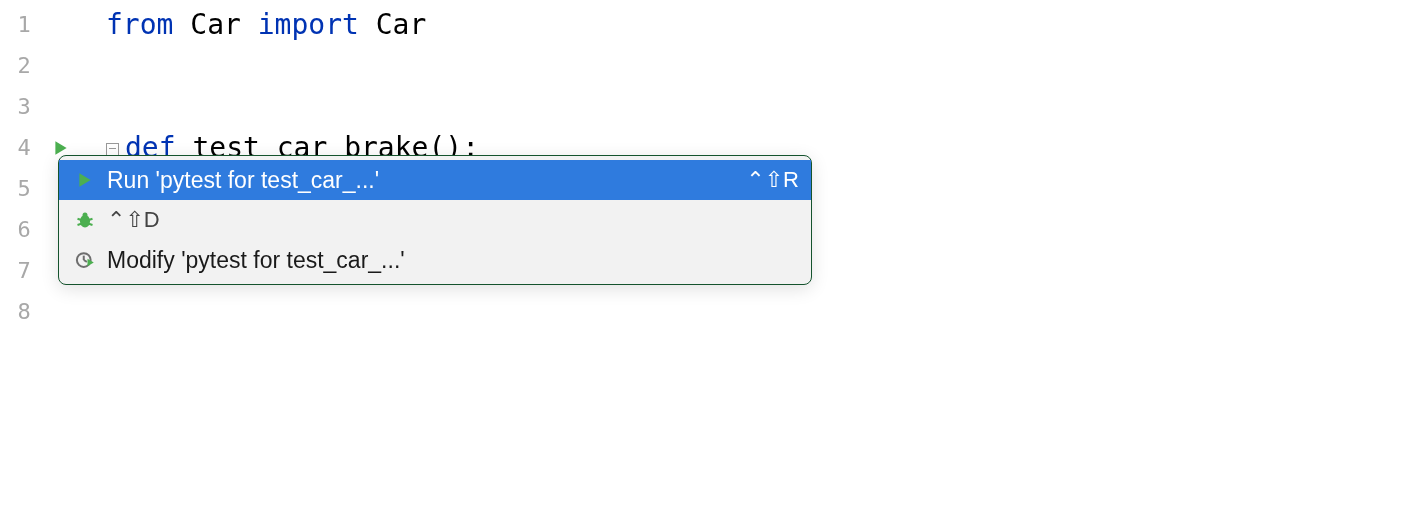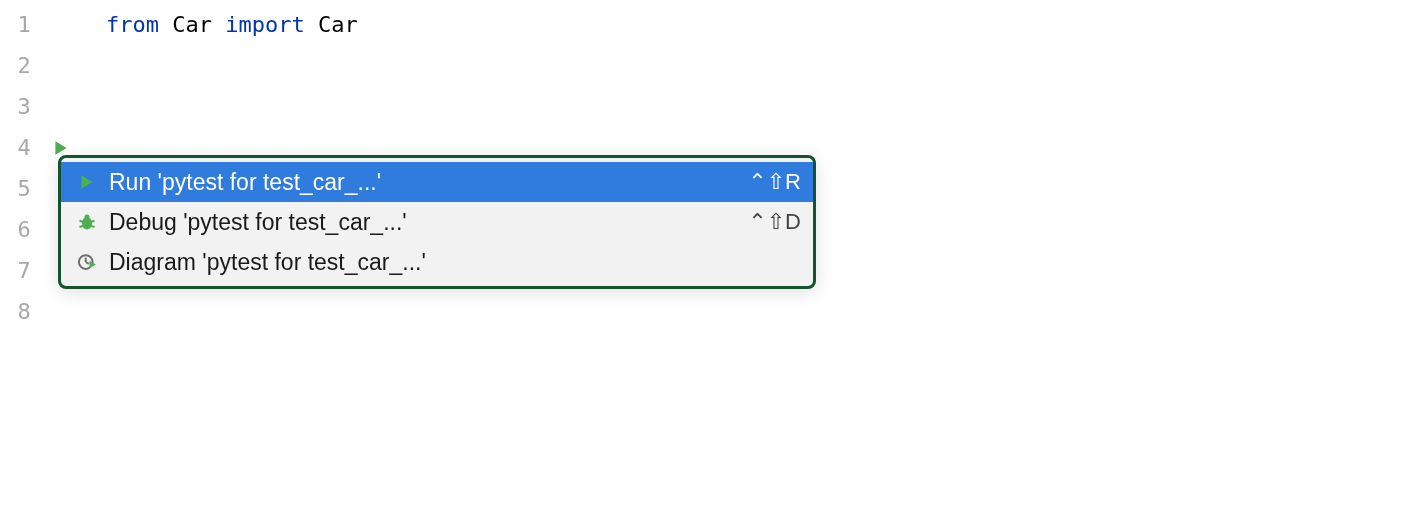--- a/index.html
+++ b/index.html
@@ -2,26 +2,26 @@
 <html><head>
 <meta charset="utf-8">
 <style>
 html,body{margin:0;padding:0;width:1414px;height:520px;background:#fff;font-family:"Menlo","Consolas",monospace;overflow:hidden}
 .editor{display:flex;height:100%}
 .gutter{flex:0 0 48px;background:#fff;padding-top:4px}
 .run-col{flex:0 0 58px;background:#fff;padding-top:4px;position:relative}
 .code{flex:1 1 auto;background:#fff;padding-top:4px;position:relative}
 .ln{height:41px;line-height:41px;text-align:center;color:#a8a8a8;font-size:22px}
 .rc{height:41px;display:flex;align-items:center;justify-content:flex-start;padding-left:4px}
-.cr{height:41px;line-height:41px;font-size:22px;white-space:pre}
+.cr{height:41px;line-height:41px;font-size:28px;white-space:pre}
 .kw{color:#0033b3}
 .id{color:#000}
 .hl-full{position:absolute;left:0;right:0;height:41px;top:250px;background:#fcfaea;z-index:0}
 .gutter,.run-col,.code{position:relative;z-index:1}
-.menu{position:absolute;left:58px;top:155px;width:752px;background:#f2f2f2;border:3px solid #14532d;border-radius:8px;box-shadow:0 4px 18px rgba(0,0,0,0.12);z-index:500;padding:4px 0;font-family:-apple-system,"SF Pro Text","Helvetica Neue",Arial,sans-serif}
+.menu{position:absolute;left:58px;top:155px;width:752px;background:#f2f2f2;border:1px solid #14532d;border-radius:8px;box-shadow:0 4px 18px rgba(0,0,0,0.12);z-index:500;padding:4px 0;font-family:-apple-system,"SF Pro Text","Helvetica Neue",Arial,sans-serif}
 .mi{display:flex;align-items:center;height:40px;padding:0 12px;font-size:23px;color:#1a1a1a;cursor:default}
 .mi.sel{background:#2f7bde;color:#fff}
 .mi .ico{flex:0 0 28px;display:flex;align-items:center;justify-content:center;margin-right:8px}
 .mi .lbl{flex:1 1 auto}
 .mi .sc{flex:0 0 auto;color:#444;font-size:22px}
 .mi.sel .sc{color:#fff}
 .fold{display:inline-block;width:11px;height:11px;border:1px solid #999;position:relative;margin-right:6px;vertical-align:1px}
 .fold::before{content:"";position:absolute;left:2px;right:2px;top:4px;border-top:1px solid #999}
 .gutter-border{position:absolute;left:105px;top:0;bottom:0;width:1px;background:#e6e6e6}
 .cr-rel{position:relative;z-index:2}
@@ -54,20 +54,21 @@
     </div>
     <div class="rc"></div>
       <div class="rc"></div>
       <div class="rc"></div>
       <div class="rc"></div>
   </div>
   <div class="code">
     <div class="cr cr-rel"><span class="kw">from</span><span class="id"> Car </span><span class="kw">import</span><span class="id"> Car</span></div>
     <div class="cr"></div>
     <div class="cr"></div>
+    <div class="cr cr-rel"><span class="fold"></span><span class="kw">def</span><span class="id"> test_car_brake():</span></div>
     <div class="cr"></div>
     <div class="cr"></div>
     <div class="cr"></div>
     <div class="cr"></div>
   </div>
 </div>
 
 <div class="menu">
   <div class="mi sel">
     <span class="ico">
@@ -82,27 +83,26 @@
     <span class="ico">
       <svg width="20" height="20" viewBox="0 0 16 16">
           <ellipse cx="8" cy="9" rx="4" ry="5" fill="#4caf50"></ellipse>
           <line x1="2" y1="7" x2="5" y2="8" stroke="#4caf50" stroke-width="1.5"></line>
           <line x1="14" y1="7" x2="11" y2="8" stroke="#4caf50" stroke-width="1.5"></line>
           <line x1="2" y1="12" x2="5" y2="11" stroke="#4caf50" stroke-width="1.5"></line>
           <line x1="14" y1="12" x2="11" y2="11" stroke="#4caf50" stroke-width="1.5"></line>
           <circle cx="8" cy="4" r="2" fill="#4caf50"></circle>
         </svg>
     </span>
-    <span class="lbl">Debug 'pytest for test_car_...'</span>
     <span class="sc">⌃⇧D</span>
   </div>
   <div class="mi">
     <span class="ico">
       <svg width="20" height="20" viewBox="0 0 16 16">
           <circle cx="7" cy="8" r="5.5" fill="none" stroke="#6e6e6e" stroke-width="1.6"></circle>
           <line x1="7" y1="8" x2="7" y2="4.5" stroke="#6e6e6e" stroke-width="1.6"></line>
           <line x1="7" y1="8" x2="9.5" y2="9.5" stroke="#6e6e6e" stroke-width="1.6"></line>
           <path d="M10 10 L15 13 L10 16 Z" fill="#4caf50" transform="translate(0,-3)"></path>
         </svg>
     </span>
-    <span class="lbl">Diagram 'pytest for test_car_...'</span>
+    <span class="lbl">Modify 'pytest for test_car_...'</span>
   </div>
 </div>
 
 </body></html>

